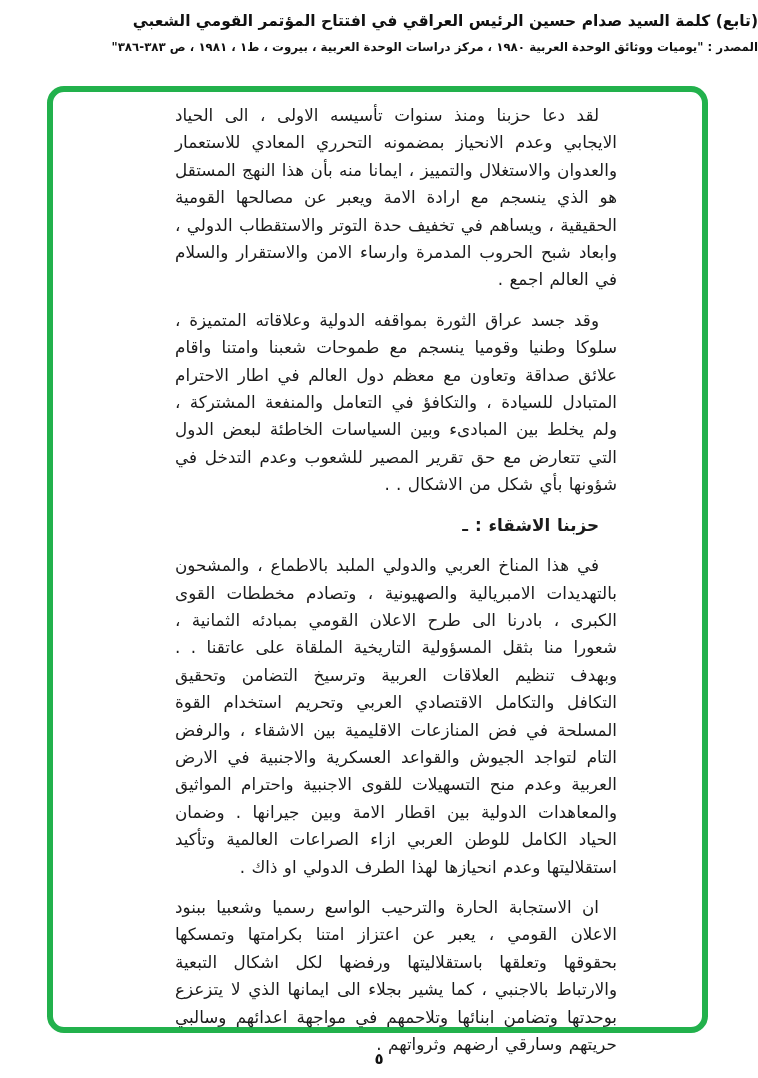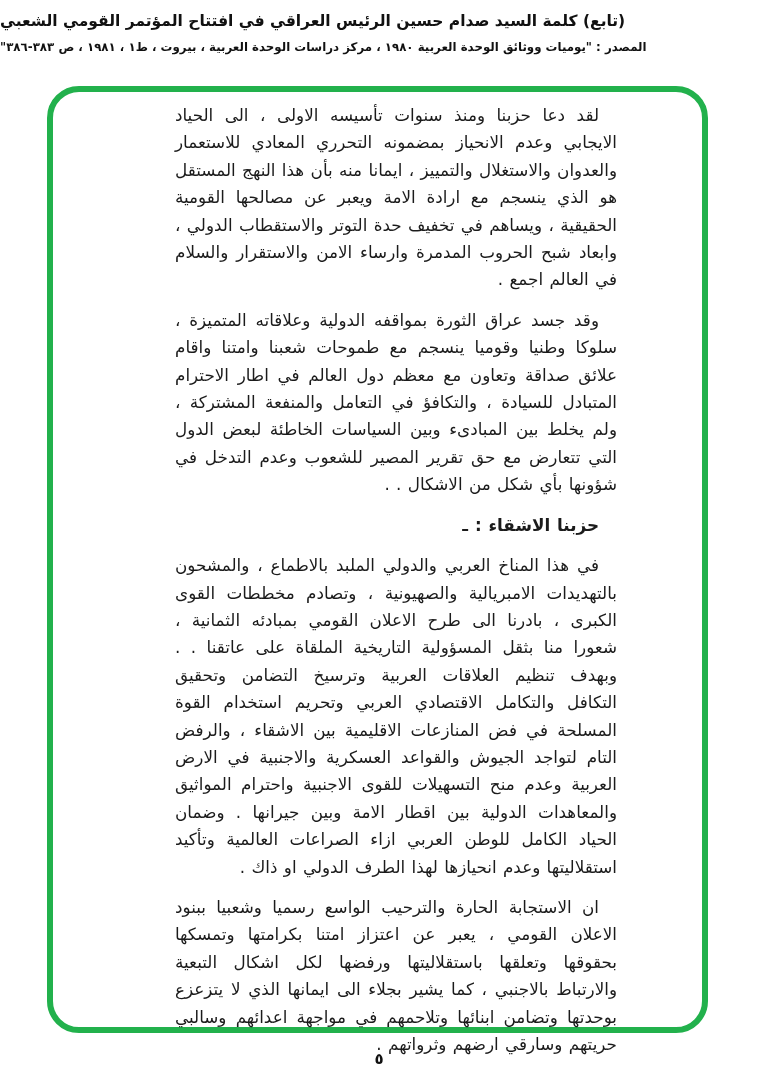--- a/index.html
+++ b/index.html
@@ -10,41 +10,41 @@
   }
   .page {
     position: relative;
     width: 758px; height: 1078px;
     background: #ffffff;
     overflow: hidden;
   }
   .header {
     position: absolute;
     top: 12px; left: 0; right: 0;
-    text-align: left;
+    text-align: right;
     direction: rtl;
     color: #111111;
   }
   .doc-title {
     font-size: 15.5px;
     font-weight: bold;
     letter-spacing: 0.2px;
   }
   .doc-source {
     margin-top: 10px;
     font-size: 11.8px;
     font-weight: bold;
   }
   .green-box {
     position: absolute;
     left: 47px; top: 86px;
     width: 661px; height: 947px;
     box-sizing: border-box;
     border: 6px solid #22b14c;
-    border-radius: 32px;
+    border-radius: 17px;
     background: #ffffff;
   }
   .text-column {
     position: absolute;
     top: 10px;
     right: 85px;
     left: 122px;
     direction: rtl;
     text-align: justify;
     color: #1b1b1b;

